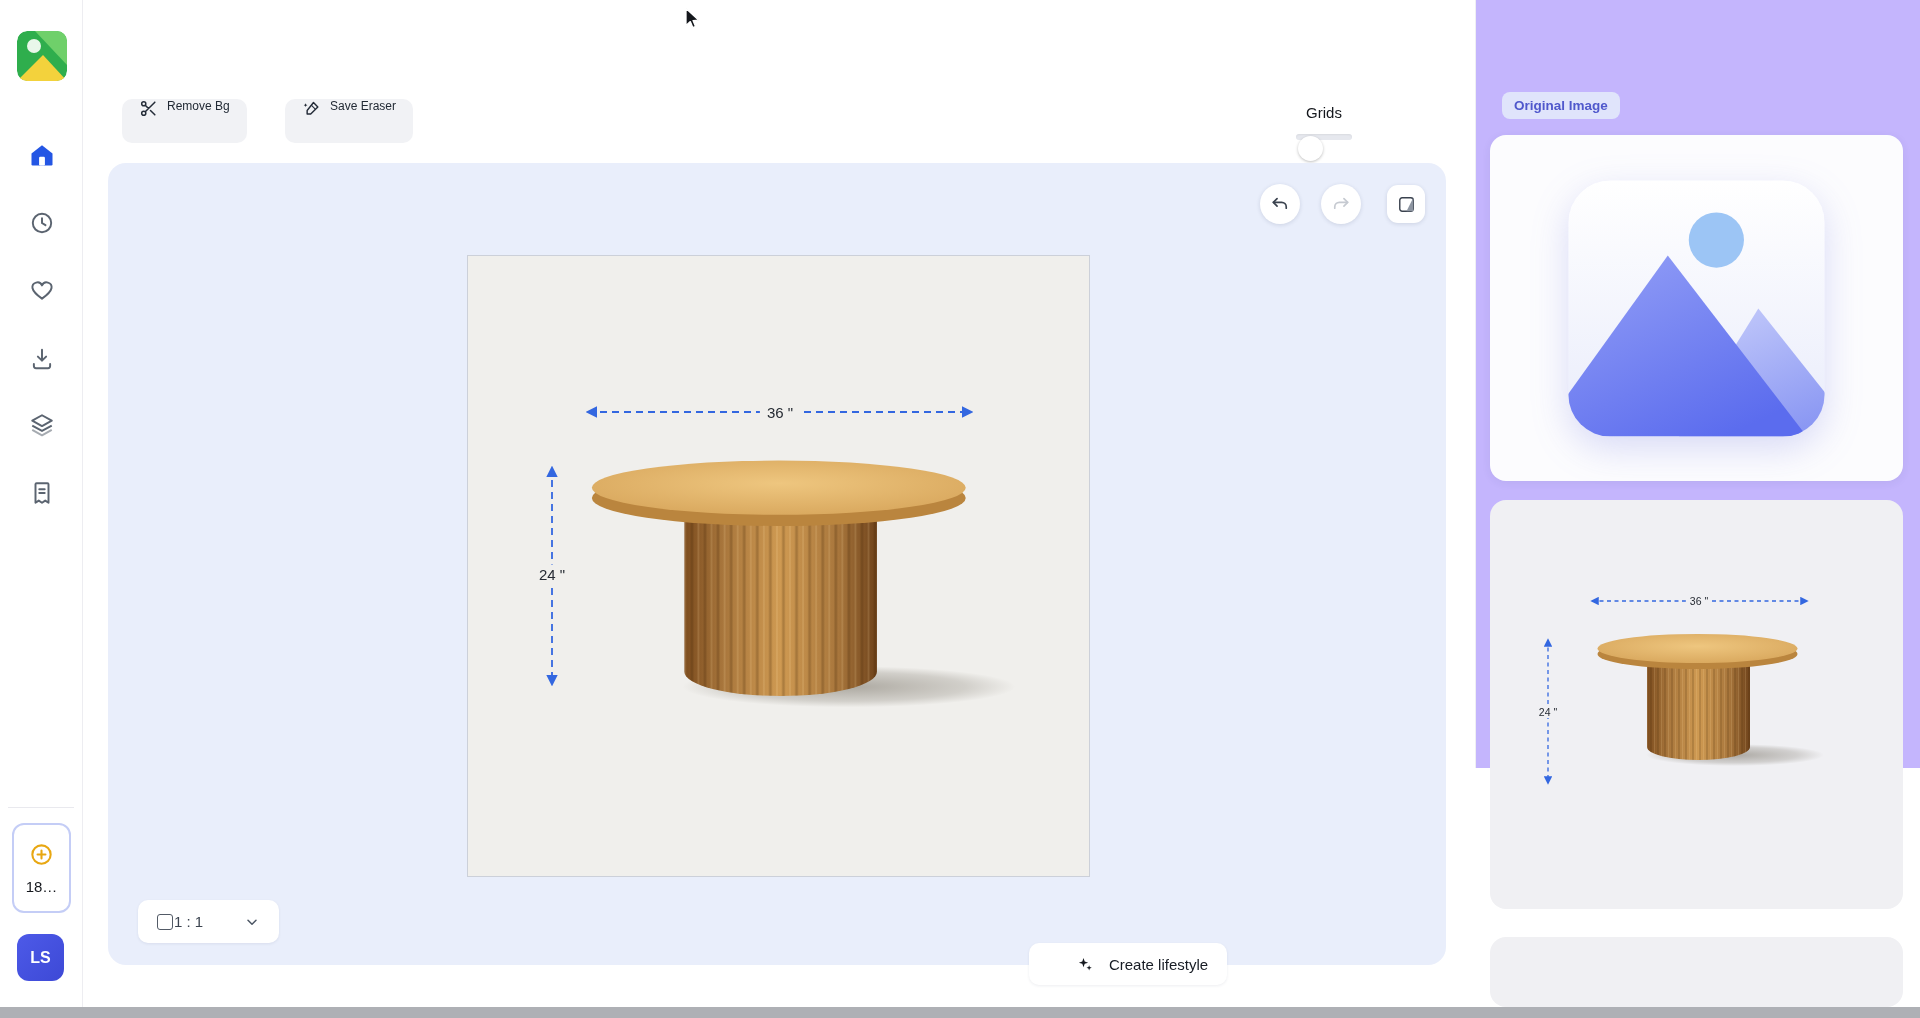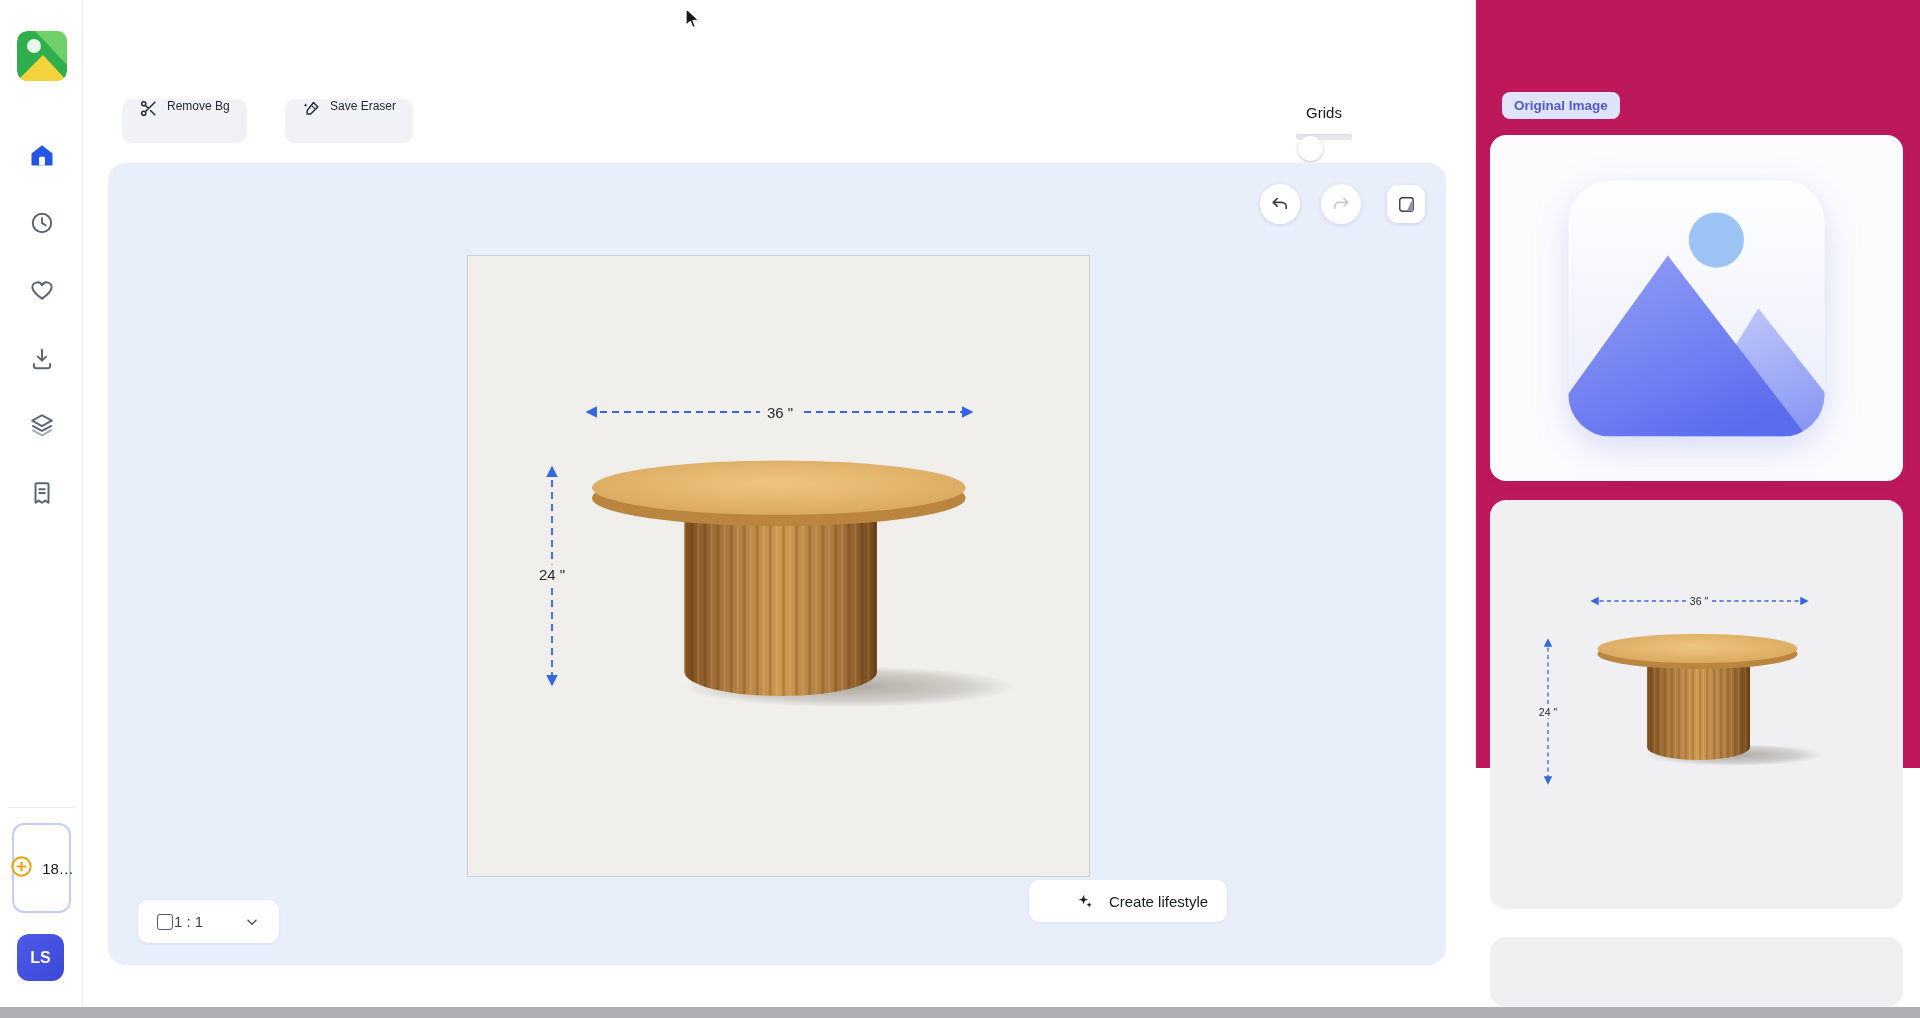--- a/index.html
+++ b/index.html
@@ -10,21 +10,21 @@
   
   .sidebar { position:absolute; left:0; top:0; width:83px; height:1007px;
              background:#fff; border-right:1px solid #ededf1; z-index:6; }
   .logo { position:absolute; left:17px; top:31px; width:50px; height:50px;
           border-radius:10px; overflow:hidden; cursor:pointer; border:none; background:none; }
   .nav-btn { position:absolute; left:26px; width:32px; height:32px; background:none;
              border:none; cursor:pointer; display:flex; align-items:center; justify-content:center; }
   .sidebar .divider { position:absolute; left:8px; right:8px; top:807px; height:1px; background:#e9e9ee; }
   .credits { position:absolute; left:12px; top:823px; width:59px; height:90px;
              border:2px solid #c4cdf6; border-radius:12px; background:#fff; cursor:pointer;
-             display:flex; flex-direction:row; align-items:center; justify-content:center; gap:8px; }
+             display:flex; flex-direction:column; align-items:center; justify-content:center; gap:8px; }
   .credits .count { font-size:15px; color:#15181d; }
   .avatar { position:absolute; left:17px; top:934px; width:47px; height:47px; border-radius:12px;
             background:linear-gradient(135deg,#4d5ae8,#3d49d6); color:#fff; font-size:16px;
             font-weight:bold; display:flex; align-items:center; justify-content:center;
             border:none; cursor:pointer; }
 
   
   .header { position:absolute; left:83px; top:0; width:1392px; height:76px; background:#fff; }
   .back-btn { position:absolute; left:27px; top:21px; width:35px; height:35px; border-radius:10px;
               background:#dce7fb; border:none; cursor:pointer;
@@ -63,33 +63,33 @@
                color:#262b33; font-size:15px; padding:1px 7px; white-space:nowrap; }
 
   .ratio-select { position:absolute; left:30px; top:737px; width:141px; height:43px;
                   background:#fff; border:none; border-radius:10px; cursor:pointer;
                   display:flex; align-items:center; gap:1px; padding:0 19px;
                   box-shadow:0 1px 3px rgba(30,40,80,.08); font-family:inherit; }
   .ratio-square { width:16px; height:16px; border:1.7px solid #525a66; border-radius:3px; }
   .ratio-text { font-size:15px; color:#3c4450; }
   .ratio-select .chev { margin-left:auto; }
 
-  .lifestyle-btn { position:absolute; left:921px; top:717px; width:198px; height:42px;
+  .lifestyle-btn { position:absolute; left:921px; top:780px; width:198px; height:42px;
                    background:#fff; border:none; border-radius:10px; cursor:pointer;
                    display:flex; align-items:center; justify-content:center; gap:15px;
                    font-size:15px; color:#171c24; font-family:inherit; font-weight:500;
                    box-shadow:0 1px 3px rgba(30,40,80,.08);padding-left:28px; }
   .save-btn { position:absolute; left:1135px; top:737px; width:184px; height:44px;
               background:linear-gradient(90deg,#4150e6,#5a43ee); border:none; border-radius:10px;
               cursor:pointer; display:flex; align-items:center; justify-content:center; gap:10px;
               font-size:15.5px; color:#fff; font-family:inherit; font-weight:500; }
 
   
   .right-panel { position:absolute; left:1475px; top:0; width:445px; height:768px;
-                 background:#be185d; border-left:1px solid #efeff3; }
+                 background:#c4b5fd; border-left:1px solid #efeff3; }
   .orig-badge { position:absolute; left:26px; top:92px; background:#e0e4fb; color:#5058cc;
                 font-size:13.5px; font-weight:bold; padding:6px 12px; border-radius:8px; }
   .panel-card { position:absolute; left:14px; width:413px; border-radius:16px; cursor:pointer; }
   .card-original { top:135px; height:346px; background:#fcfcfe;
                    box-shadow:0 2px 10px rgba(40,50,90,.07);
                    display:flex; align-items:center; justify-content:center; }
   .card-original svg { filter:drop-shadow(0 12px 18px rgba(90,100,220,.22)); }
   .card-version { top:500px; height:409px; background:#f0f0f3; }
   .card-next { top:937px; height:70px; background:#f0f0f3; }
   .dim-label.mini { font-size:10.5px; background:#f0f0f3; padding:0 4px; }

